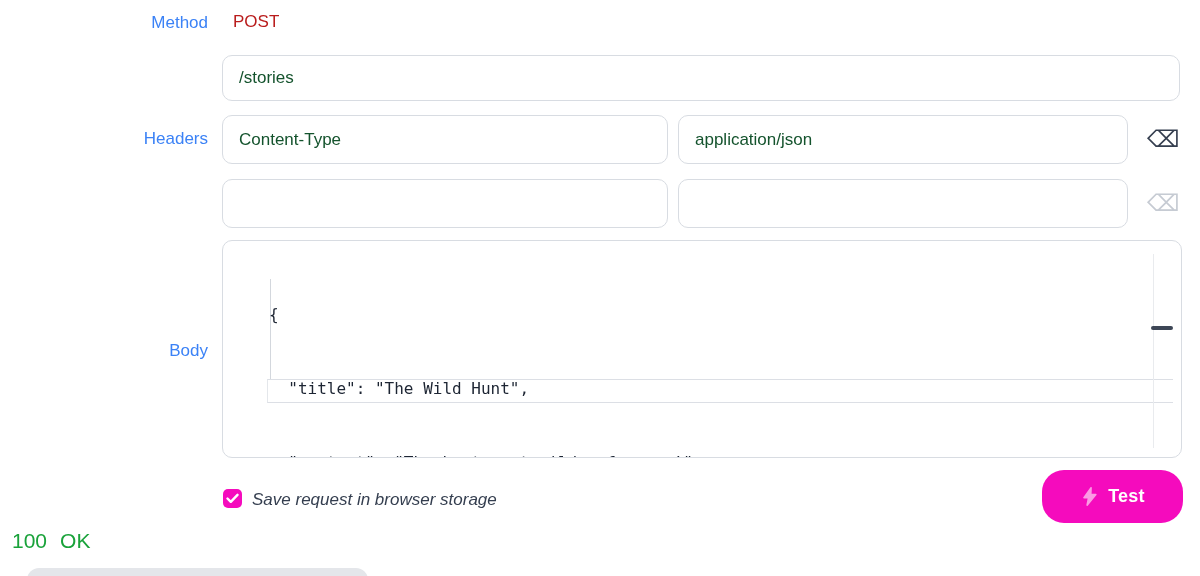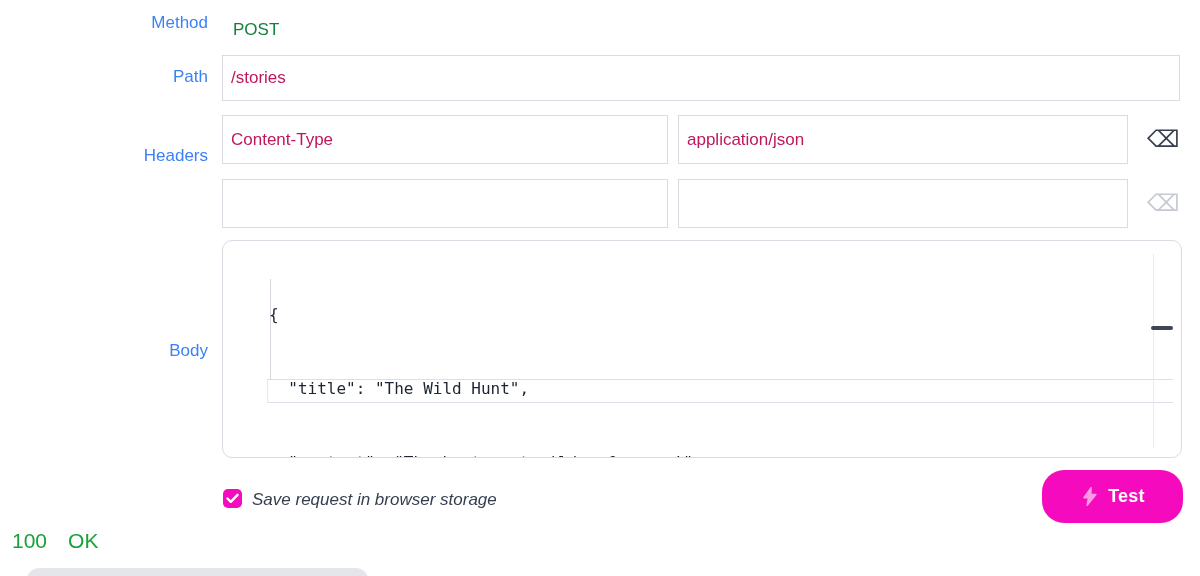--- a/index.html
+++ b/index.html
@@ -6,26 +6,26 @@
   html,body { background:#ffffff; }
   .page {
     position:relative; width:1200px; height:576px; background:#ffffff;
     font-family:"Liberation Sans", sans-serif; color:#343e4f; overflow:hidden;
   }
   .field-label {
     position:absolute; left:0; width:208px; text-align:right;
     font-size:17px; font-weight:500; color:#3b82f6;
   }
   .method-value {
-    position:absolute; left:233px; top:20px; font-size:17px; font-weight:400; color:#15803d;
+    position:absolute; left:233px; top:12px; font-size:17px; font-weight:400; color:#b91c1c;
   }
   .text-input {
-    position:absolute; background:#ffffff; border:1px solid #d8dce2; border-radius:0;
-    font-family:"Liberation Sans", sans-serif; font-size:17px; color:#be185d;
-    padding:0 8px; outline:none;
+    position:absolute; background:#ffffff; border:1px solid #d8dce2; border-radius:10px;
+    font-family:"Liberation Sans", sans-serif; font-size:17px; color:#14532d;
+    padding:0 16px; outline:none;
   }
   .backspace-icon {
     position:absolute; font-size:23px; line-height:23px; cursor:pointer;
     font-family:"DejaVu Sans", sans-serif;
   }
   .backspace-dark { color:#353e4f; }
   .backspace-light { color:#c6cbd3; }
   .body-editor {
     position:absolute; left:222px; top:240px; width:960px; height:218px;
     background:#ffffff; border:1px solid #d8dce2; border-radius:10px; overflow:hidden;
@@ -57,38 +57,37 @@
   }
   .test-button {
     position:absolute; left:1042px; top:470px; width:141px; height:53px; border-radius:22px;
     border:none; display:flex; align-items:center; justify-content:center; gap:9px;
     cursor:pointer; font-family:"Liberation Sans", sans-serif;
   }
   .test-button span { color:#ffffff; font-size:18px; font-weight:700; letter-spacing:0.2px; }
   .status-line {
     position:absolute; left:12px; top:529px; font-size:21px; font-weight:500;
   }
-  .status-line .status-text { margin-left:21px; }
+  .status-line .status-text { margin-left:13px; }
   .response-pill {
     position:absolute; left:27px; top:568px; width:341px; height:24px;
     background:#e4e6ea; border-radius:12px;
   }
 </style>
 </head>
 <body>
 
 <div class="page">
 
   <div class="field-label" style="top:13px;">Method</div>
   <div class="method-value">POST</div>
 
-  <div class="field-label" style="top:67px;">Path</div>
   <input class="text-input" style="left: 222px; top: 55px; width: 958px; height: 46px;" value="/stories">
 
-  <div class="field-label" style="top:129px;margin-top:17px;">Headers</div>
+  <div class="field-label" style="top:129px;">Headers</div>
   <input class="text-input" style="left: 678px; top: 115px; width: 450px; height: 49px;" value="application/json">
   <input class="text-input" style="left: 222px; top: 115px; width: 446px; height: 49px;" value="Content-Type">
   <div class="backspace-icon backspace-dark" style="left:1147px; top:128px;">⌫</div>
 
   <input class="text-input" style="left: 222px; top: 179px; width: 446px; height: 49px;" value="">
   <input class="text-input" style="left: 678px; top: 179px; width: 450px; height: 49px;" value="">
   <div class="backspace-icon backspace-light" style="left:1147px; top:192px;">⌫</div>
 
   <div class="field-label" style="top:341px;">Body</div>
   <div class="body-editor">

